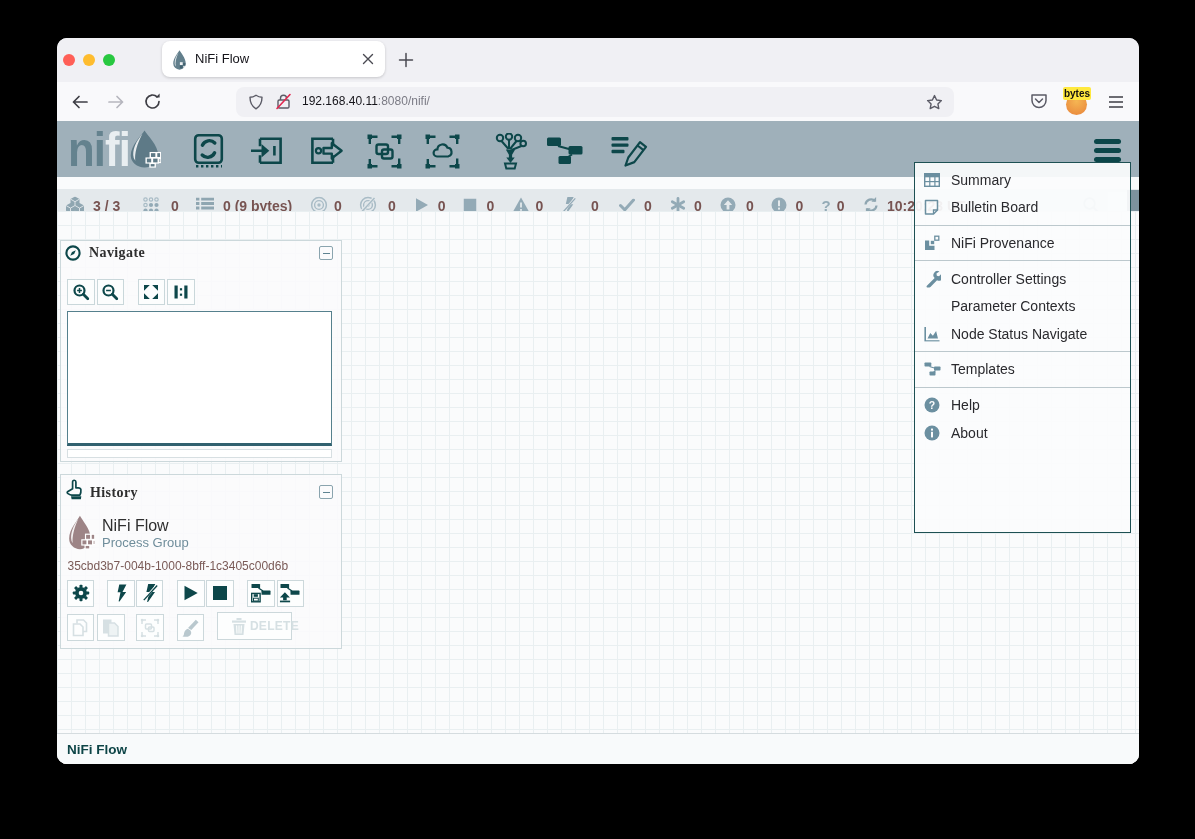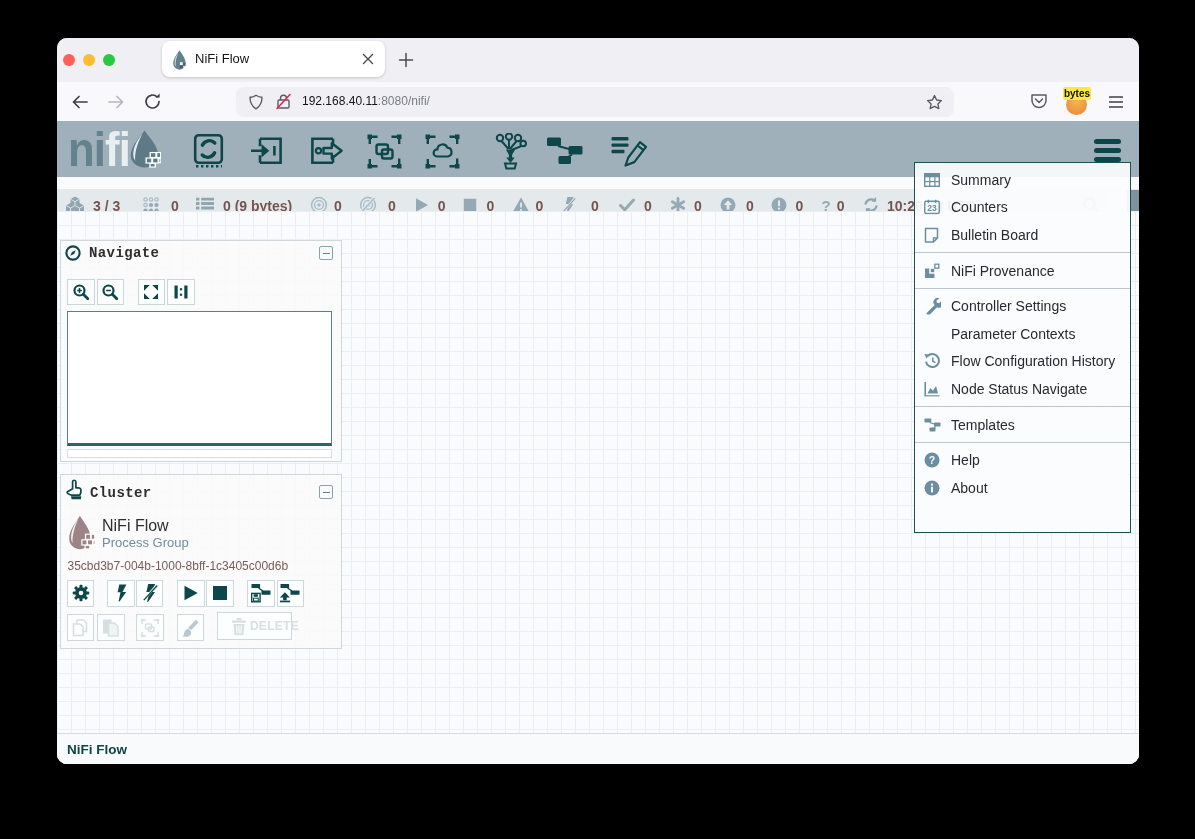--- a/index.html
+++ b/index.html
@@ -21,21 +21,21 @@
 #statusbar{position:absolute;left:0;top:68px;width:100%;height:33px;background:#E4E9EC;border-bottom:7px solid #d946ef;}
 .stnum{position:absolute;top:8.5px;font-size:14px;font-weight:bold;color:#775351;transform:translateX(-50%);}
 .sticon{position:absolute;transform:translate(-50%,-50%);top:16px;line-height:0;}
 #canvas{position:absolute;left:0;top:90px;width:100%;height:522px;background:#fafbfc;
  background-image:linear-gradient(to right,#e9eff1 1px,transparent 1px),linear-gradient(to bottom,#e9eff1 1px,transparent 1px);
  background-size:14px 14px;}
 #breadcrumb{position:absolute;left:0;top:612px;width:100%;height:31px;background:#f8fafb;border-top:1px solid #d5dcdf;box-sizing:border-box;}
 #breadcrumb b{position:absolute;left:10px;top:8px;font-size:13.5px;color:#0e4547;}
 
 .panel{position:absolute;background:rgba(250,251,252,0.88);border:1px solid #ccd8db;box-sizing:border-box;}
-.ptitle{position:absolute;font-family:Liberation Mono, monospace;font-weight:bold;font-size:14px;color:#2e2e2e;letter-spacing:.4px;}
+.ptitle{position:absolute;font-family:Liberation Serif, serif;font-weight:bold;font-size:14px;color:#2e2e2e;letter-spacing:.4px;}
 .collapse{position:absolute;width:14px;height:14px;border:1px solid #8aa4ae;border-radius:2px;box-sizing:border-box;}
 .collapse:before{content:"";position:absolute;left:2.5px;top:5.5px;width:7px;height:1.6px;background:#5e8391;}
 .navbtn{position:absolute;width:27.5px;height:26px;background:#fcfdfd;border:1px solid #c9d7da;box-sizing:border-box;line-height:0;}
 .opbtn{position:absolute;width:27.5px;height:27.5px;background:#fdfefe;border:1px solid #ccd8db;box-sizing:border-box;line-height:0;}
 .navbtn svg,.opbtn svg{position:absolute;left:50%;top:50%;transform:translate(-50%,-50%);}
 
 #menu{position:absolute;left:914px;top:162px;width:217px;height:371px;background:rgba(251,252,253,0.93);border:1px solid #1d5053;box-sizing:border-box;padding:3px 0;}
 .mitem{position:relative;height:27.6px;}
 .mitem .mi{position:absolute;left:9px;top:50%;transform:translateY(-50%);line-height:0;}
 .mitem .mt{position:absolute;left:36px;top:50%;transform:translateY(-50%);font-size:14px;color:#2a2a2e;white-space:nowrap;}
@@ -362,21 +362,21 @@
         </div>
       <div class="abs" style="left:6.4px;top:70px;width:264.5px;height:134.5px;background:#fff;border:1px solid #55808d;border-bottom:3px solid #31616f;box-sizing:border-box;"></div>
       <div class="abs" style="left:6.4px;top:208px;width:264.5px;height:9px;background:#fff;border:1px solid #d7dfe2;box-sizing:border-box;"></div>
     </div>
 
     <div class="panel" style="left:3px;top:353px;width:282px;height:175px;">
       <svg class="abs" style="left:5px;top:4px;" width="17" height="21" viewBox="0 0 17 21">
           <path d="M6.6 9.8V2.9a1.65 1.65 0 0 1 3.3 0v5.9h2.4c1.3 0 2.4.6 2.6 1.9.2 1.9-.2 3.9-1 5.5H5.7c-1 0-2.5-.8-3.7-1.6-.7-.4-1.1-1.2-.5-1.8z" fill="none" stroke="#0d474a" stroke-width="1.7" stroke-linejoin="round"></path>
           <path d="M5 17.3h10.3l-.4 3H5.6z" fill="#0d474a"></path>
         </svg>
-      <span class="ptitle" style="left:29px;top:10px;">Cluster</span>
+      <span class="ptitle" style="left:29px;top:10px;">History</span>
       <div class="collapse" style="left:258px;top:10px;"></div>
       <svg class="abs" style="left:6px;top:40px;" width="28" height="35" viewBox="0 0 26 32">
         <path d="M12 .5C10 4.5 2 13 2 21.5a10 10 0 0 0 20 0C22 13 14 4.5 12 .5Z" fill="#9d8486"></path>
         <path d="M10.5 3.2C5.8 9.8 3.8 15.3 3.8 21a8.8 8.8 0 0 0 1.5 4.9c-.7-6 1.3-14.3 5.2-22.7Z" fill="#fff" opacity=".88"></path>
         <g fill="#9d8486" stroke="#fff" stroke-width="1.1">
           <rect x="17.2" y="17.6" width="4.8" height="4.8"></rect>
             <rect x="22.4" y="17.6" width="3.4" height="4.8"></rect>
           <rect x="13.8" y="22.8" width="4.8" height="4.8"></rect>
             <rect x="19" y="22.8" width="4.8" height="4.8"></rect>
             <rect x="24.2" y="23.2" width="1.8" height="4"></rect>
@@ -506,29 +506,20 @@
           <rect x="0.7" y="0.7" width="14.6" height="3.6" fill="#6b8fa0"></rect>
           <g stroke="#6b8fa0" stroke-width="1.2">
             <line x1="5.8" y1="1" x2="5.8" y2="13"></line>
             <line x1="10.9" y1="1" x2="10.9" y2="13"></line>
             <line x1="1" y1="8.6" x2="15" y2="8.6"></line>
           </g>
         </svg></span>
       <span class="mt">Summary</span>
     </div>
   <div class="mitem">
-      <span class="mi"><svg width="16" height="15" viewBox="0 0 16 15">
-          <rect x="0.7" y="1.7" width="14.6" height="12.3" rx="1.5" fill="none" stroke="#6b8fa0" stroke-width="1.4"></rect>
-          <line x1="4.4" y1="0" x2="4.4" y2="3.5" stroke="#6b8fa0" stroke-width="1.4"></line>
-          <line x1="11.6" y1="0" x2="11.6" y2="3.5" stroke="#6b8fa0" stroke-width="1.4"></line>
-          <text x="8" y="11.6" text-anchor="middle" font-family="Liberation Sans" font-size="8.5" font-weight="bold" fill="#6b8fa0">23</text>
-        </svg></span>
-      <span class="mt">Counters</span>
-    </div>
-  <div class="mitem">
       <span class="mi"><svg width="15" height="16" viewBox="0 0 15 16">
           <path d="M1.5 1.5h12v9.5l-4 4h-8z" fill="none" stroke="#6b8fa0" stroke-width="1.5" stroke-linejoin="round"></path>
           <path d="M9.5 15v-4h4" fill="none" stroke="#6b8fa0" stroke-width="1.3"></path>
         </svg></span>
       <span class="mt">Bulletin Board</span>
     </div>
   <div class="mdiv"></div>
   <div class="mitem">
       <span class="mi"><svg width="16" height="16" viewBox="0 0 16 16">
           <path d="M1 15V5.5h4.2v5.3h5.3V15z" fill="#6b8fa0"></path>
@@ -539,28 +530,20 @@
     </div>
   <div class="mdiv"></div>
   <div class="mitem">
       <span class="mi"><svg width="17" height="17" viewBox="0 0 18 18">
           <path d="M16.3 1a4.3 4.3 0 0 0-5 6.9l-8 8a1.75 1.75 0 1 0 2.5 2.5l8-8a4.3 4.3 0 0 0 4.8-7L15.9 6l-2.3-.4-.4-2.3z" fill="#6b8fa0"></path>
         </svg></span>
       <span class="mt">Controller Settings</span>
     </div>
   <div class="mitem">
       <span class="mt">Parameter Contexts</span>
-    </div>
-  <div class="mitem">
-      <span class="mi"><svg width="17" height="16" viewBox="0 0 17 16">
-          <path d="M3.6 3.2A6.5 6.5 0 1 1 2 8.6" fill="none" stroke="#6b8fa0" stroke-width="2"></path>
-          <path d="M.4 1l5.2.4L2.4 5.6z" fill="#6b8fa0"></path>
-          <path d="M8.8 4.4v3.8l2.6 1.5" fill="none" stroke="#6b8fa0" stroke-width="1.5"></path>
-        </svg></span>
-      <span class="mt">Flow Configuration History</span>
     </div>
   <div class="mitem">
       <span class="mi"><svg width="16" height="15" viewBox="0 0 16 15">
           <path d="M1.2.5v14h14.3" fill="none" stroke="#6b8fa0" stroke-width="1.6"></path>
           <path d="M3.5 12l2.8-5.5 2.6 2.7 3.2-4.7 1.9 7.5z" fill="#6b8fa0"></path>
         </svg></span>
       <span class="mt">Node Status Navigate</span>
     </div>
   <div class="mdiv"></div>
   <div class="mitem">

